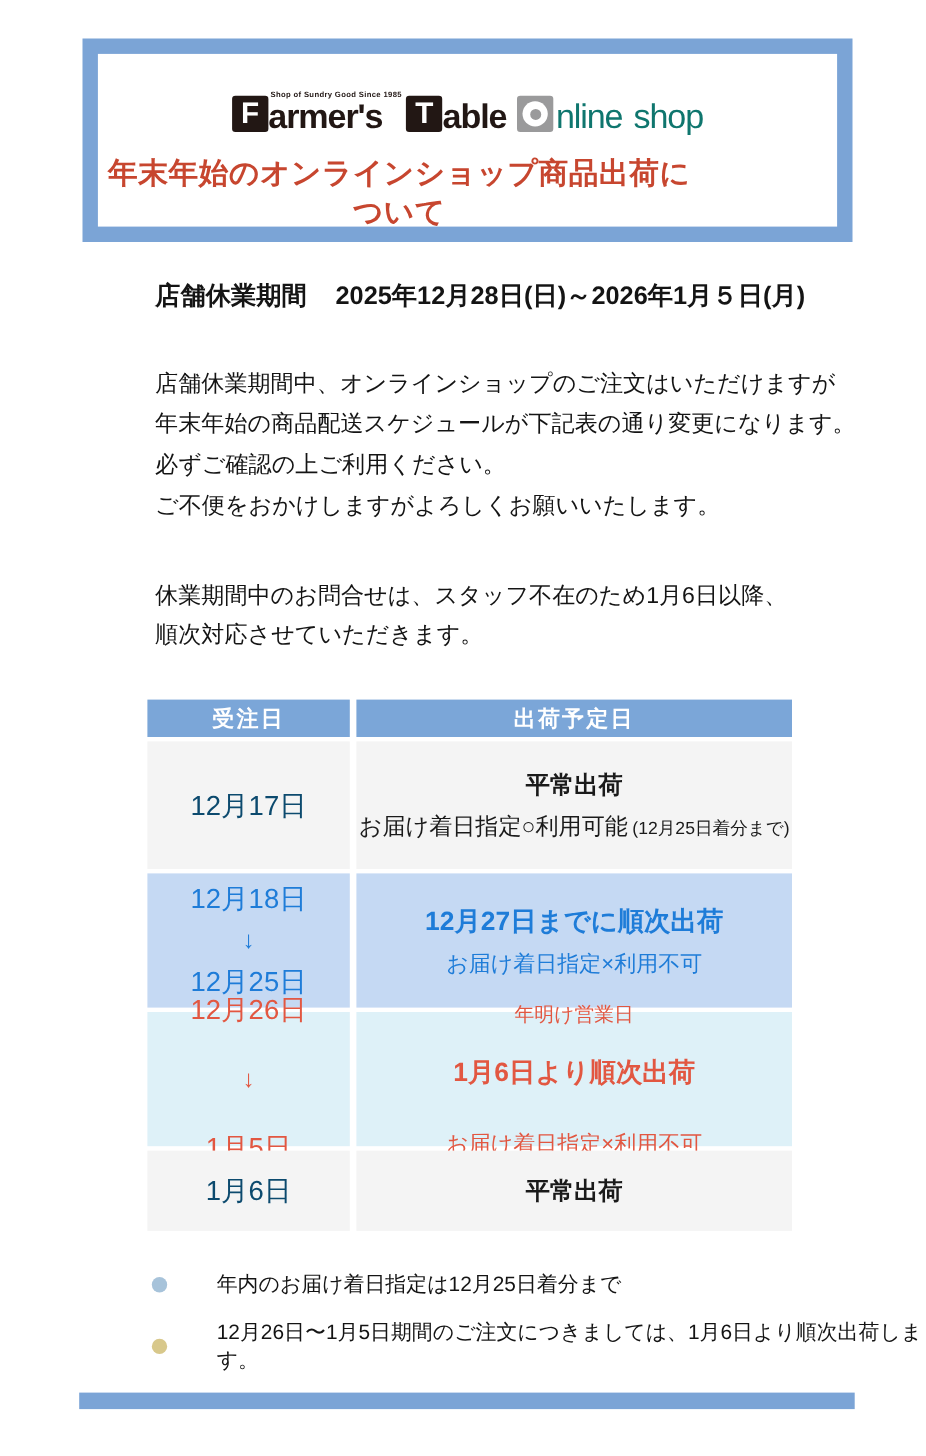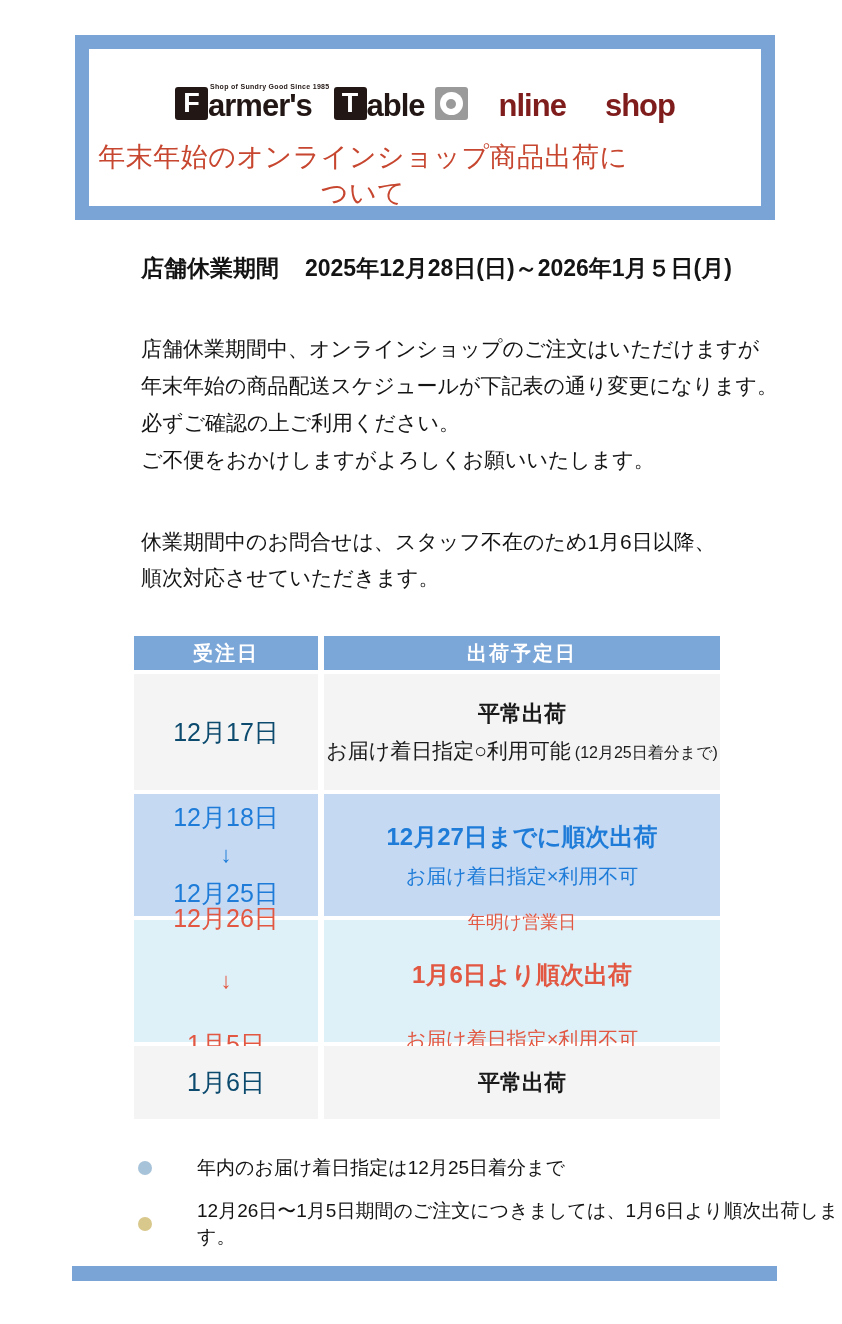--- a/index.html
+++ b/index.html
@@ -9,31 +9,31 @@
   
   .header-frame { position:absolute; left:75px; top:35px; width:700px; height:185px;
                   border:14px solid #7ba4d6; background:#ffffff; }
   .logo-row { position:absolute; top:34px; left:0; width:672px; display:flex;
               justify-content:center; align-items:flex-end; }
   .logo { display:flex; align-items:flex-end; }
   .block-letter { width:33px; height:33px; background:#221714; color:#ffffff; border-radius:3px;
                   display:flex; align-items:center; justify-content:center;
                   font-size:27px; font-weight:bold; }
   .lg-dark { color:#221714; font-size:31px; font-weight:bold; line-height:0.95; letter-spacing:-1px; }
-  .lg-gray { color:#7f1d1d; font-size:31px; font-weight:bold; line-height:0.95; letter-spacing:-1px;margin-left:29px; }
+  .lg-gray { color:#0f766e; font-size:31px; font-weight:normal; line-height:0.95; letter-spacing:-1px; }
   .armers-col { display:flex; flex-direction:column; align-items:flex-start; margin-right:4px; }
   .tagline { font-size:7px; font-weight:bold; color:#221714; letter-spacing:0.3px; margin:0 0 1px 2px; white-space:nowrap; }
   .o-block { width:33px; height:33px; background:#9a9a9b; border-radius:3px; position:relative;
              margin:0 2px 0 10px; display:flex; align-items:center; justify-content:center; }
   .o-ring { width:23px; height:23px; background:#ffffff; border-radius:50%;
             display:flex; align-items:center; justify-content:center; }
   .o-dot { width:10px; height:10px; background:#9a9a9b; border-radius:50%; }
   .shop-gap { width:10px; }
   .box-title { position:absolute; top:90px; left:0; width:548px; text-align:center;
-               font-size:27px; font-weight:normal; color:#c7462f; letter-spacing:0.5px; }
+               font-size:27px; font-weight:bold; color:#c7462f; letter-spacing:0.5px; }
 
   
   .closure-line { position:absolute; left:141px; top:253px; font-size:23px; font-weight:bold; color:#141414; }
   .closure-label { margin-right:26px; }
   .intro { position:absolute; left:141px; top:330px; font-size:21px; line-height:37px; color:#141414; }
   .contact { position:absolute; left:141px; top:524px; font-size:21px; line-height:36px; color:#141414; }
 
   
   .sched-table { position:absolute; left:134px; top:636px; width:632px;
                  display:grid; grid-template-columns:184px 396px;

